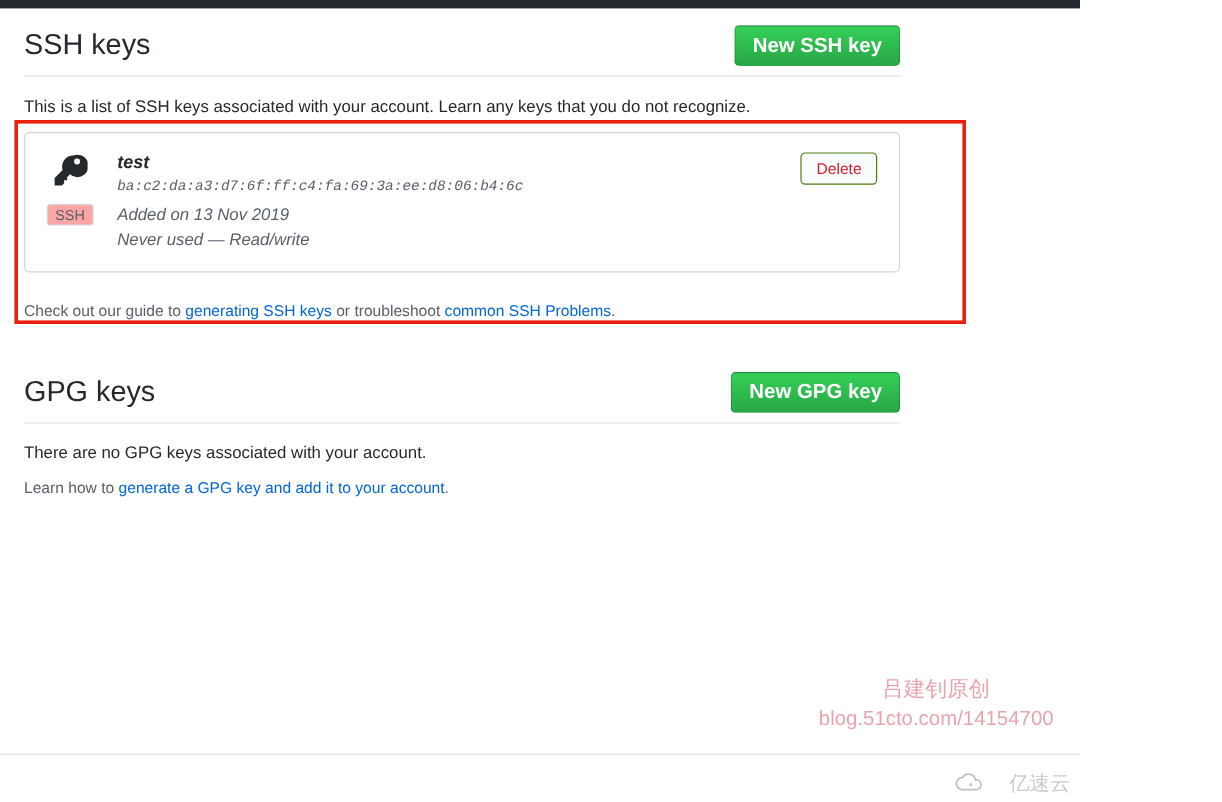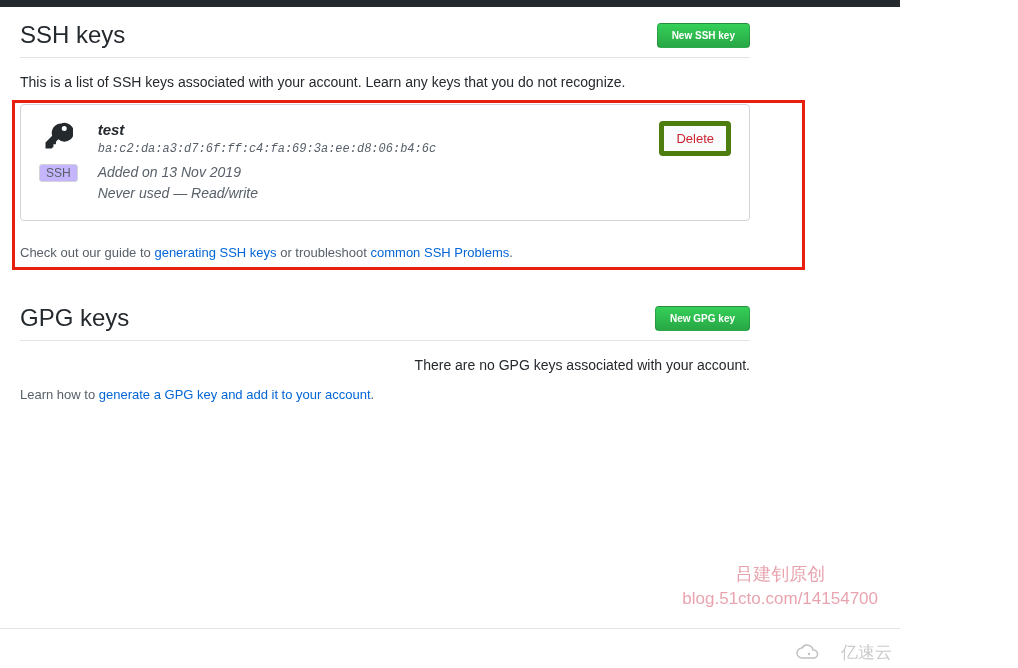--- a/index.html
+++ b/index.html
@@ -34,21 +34,21 @@
       font-size: 24px;
       font-weight: 400;
       color: #24292e;
     }
     .btn-green {
       background: linear-gradient(#34d058, #28a745);
       color: #fff;
       border: 1px solid rgba(27,31,35,0.2);
       border-radius: 4px;
       padding: 6px 14px;
-      font-size: 10px;
+      font-size: 17px;
       font-weight: 600;
       cursor: pointer;
       white-space: nowrap;
     }
     .desc {
       font-size: 14px;
       color: #24292e;
       margin-bottom: 14px;
     }
     .highlight-box {
@@ -79,21 +79,21 @@
     .key-icon svg {
       fill: #24292e;
     }
     .badge-ssh {
       margin-top: 10px;
       border: 1px solid #d1d5da;
       border-radius: 3px;
       padding: 1px 6px;
       font-size: 12px;
       color: #586069;
-      background: #c4b5fd;
+      background: #fca5a5;
     }
     .key-info {
       flex: 1;
       font-style: italic;
     }
     .key-title {
       font-weight: 600;
       font-size: 15px;
       margin-bottom: 4px;
     }
@@ -104,21 +104,21 @@
       margin-bottom: 6px;
     }
     .key-meta {
       font-size: 14px;
       color: #586069;
       line-height: 1.5;
     }
     .btn-delete {
       background: #fafbfc;
       color: #cb2431;
-      border: 5px solid #4d7c0f;
+      border: 1px solid #4d7c0f;
       border-radius: 4px;
       padding: 5px 12px;
       font-size: 13px;
       font-weight: 500;
       cursor: pointer;
     }
     .guide {
       font-size: 13px;
       color: #586069;
     }
@@ -127,21 +127,20 @@
       text-decoration: none;
       cursor: pointer;
     }
     .section-gpg {
       margin-top: 44px;
     }
     .desc-2 {
       font-size: 14px;
       color: #24292e;
       margin-bottom: 14px;
-      text-align: right;
     }
     .desc-learn {
       font-size: 13px;
       color: #586069;
     }
     .watermark {
       position: absolute;
       right: 22px;
       top: 562px;
       text-align: center;

